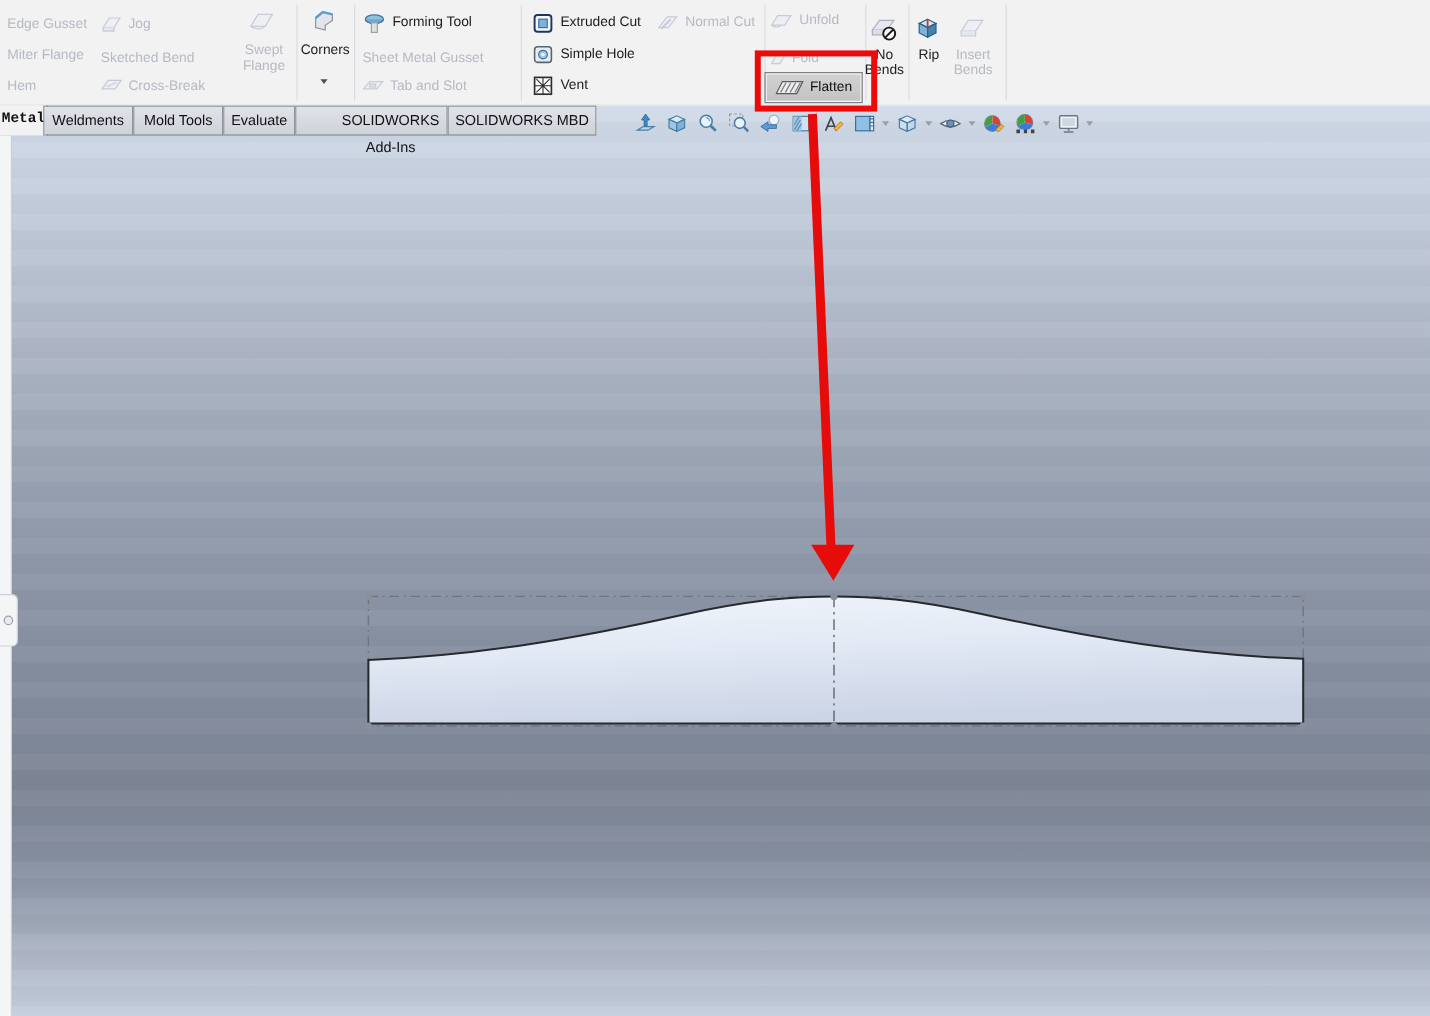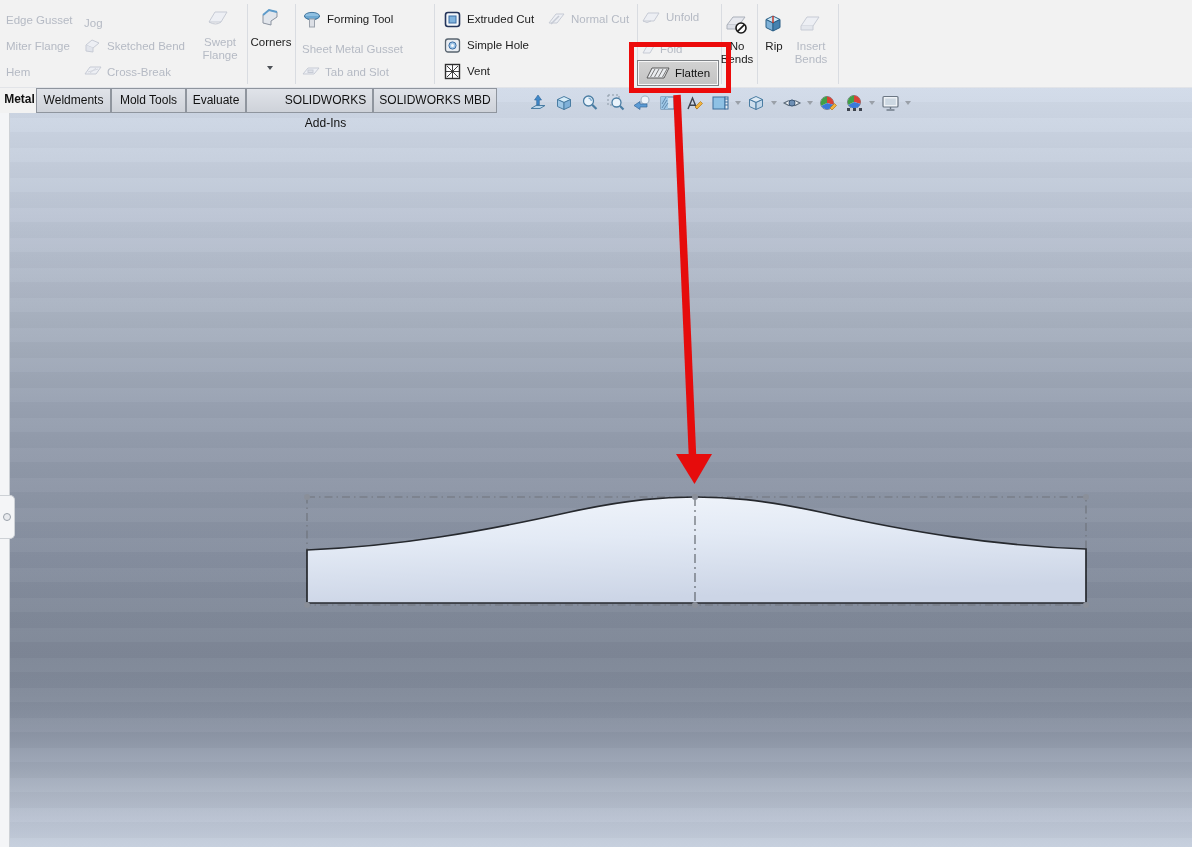--- a/index.html
+++ b/index.html
@@ -70,28 +70,28 @@
     <div class="tb-item dis" style="left:6px; top:11px;">
       <span>Edge Gusset</span>
       </div>
     <div class="tb-item dis" style="left:6px; top:37px;">
       <span>Miter Flange</span>
       </div>
     <div class="tb-item dis" style="left:6px; top:63px;">
       <span>Hem</span>
       </div>
 
-    <div class="tb-item dis" style="left:84px; top:11px;flex-direction:column;">
+    <div class="tb-item dis" style="left:84px; top:11px;">
       <svg width="18" height="16">
           <path d="M2 11 L7 3 L16 3 L11 11 Z" fill="#edeff4" stroke="#c7cbd5"></path>
           <path d="M2 11 L2 14 L11 14 L11 11" fill="#e2e5ec" stroke="#c7cbd5" fill-opacity="1"></path>
         </svg>
       <span>Jog</span>
       </div>
-    <div class="tb-item dis" style="left:84px; top:37px;">
+    <div class="tb-item dis" style="left:84px; top:37px;flex-direction:column;">
       <svg width="18" height="16">
           <path d="M2 7 L8 2 L15 5 L9 10 Z" fill="#edeff4" stroke="#c7cbd5"></path>
           <path d="M2 7 L2 13 L9 14 L9 10" fill="#e2e5ec" stroke="#c7cbd5"></path>
         </svg>
       <span>Sketched Bend</span>
       </div>
     <div class="tb-item dis" style="left:84px; top:63px;">
       <svg width="18" height="16">
           <path d="M1 10 L6 3 L17 3 L12 10 Z" fill="#edeff4" stroke="#c7cbd5"></path>
           <path d="M4 8 L14 5 M6 9 L12 4" stroke="#d4d7df"></path>
@@ -267,21 +267,21 @@
         <circle cx="685" cy="517" r="3"></circle>
     </g>
   </svg>
 
   <div id="left-strip"></div>
   <div id="left-strip-tab">
     <div class="knob"></div>
   </div>
 
   <div id="tabrow-bg"></div>
-  <div class="tab active" style="left:0; width:40px;">
+  <div class="tab active" style="left:0; width:40px;font-family:Liberation Mono, monospace;">
     <span>Metal</span></div>
   <div class="tab" style="left:36px; width:75px;">
     <span>Weldments</span></div>
   <div class="tab" style="left:111px; width:75px;">
     <span>Mold Tools</span></div>
   <div class="tab" style="left:186px; width:60px;">
     <span>Evaluate</span></div>
   <div class="tab" style="left:246px; width:127px;padding-left:32px;">
     <span>SOLIDWORKS Add-Ins</span></div>
   <div class="tab" style="left:373px; width:124px;">

